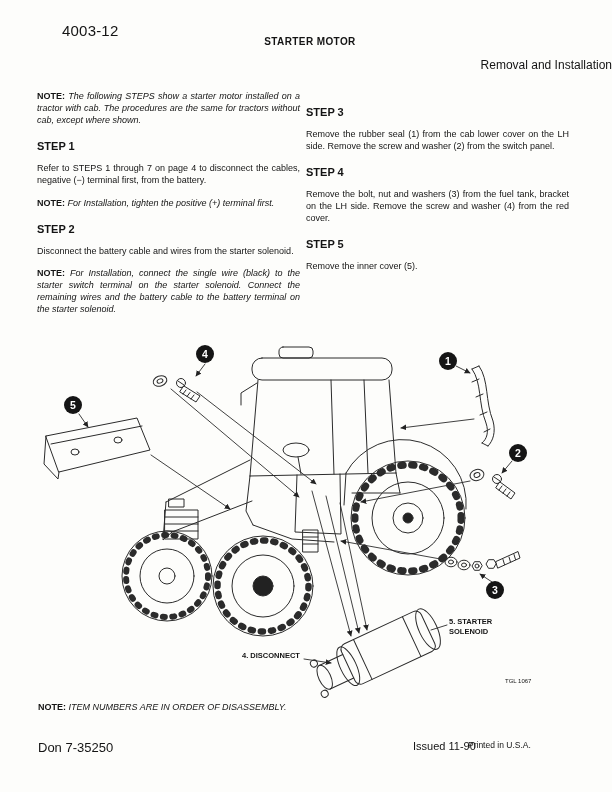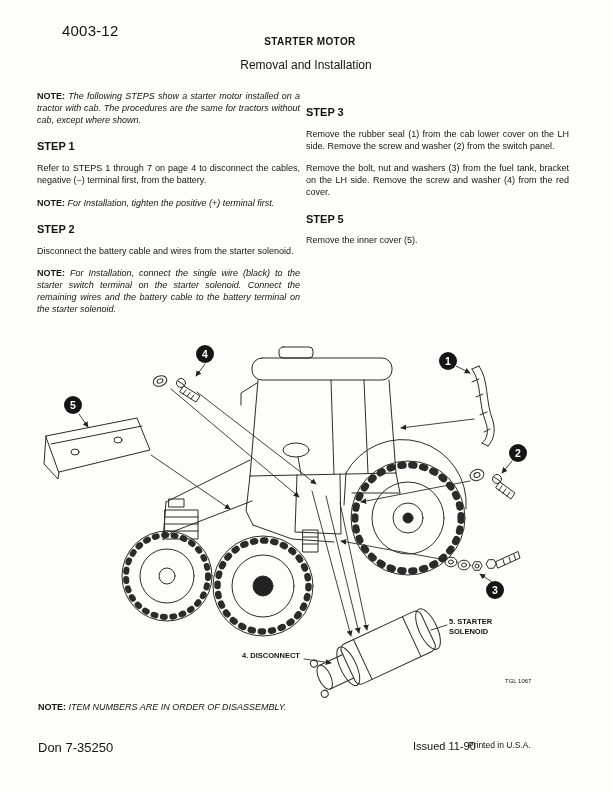--- a/index.html
+++ b/index.html
@@ -5,21 +5,21 @@
   html,body { margin:0; padding:0; background:#e8e8e8; }
   .page {
     position:relative; width:612px; height:792px; margin:0 auto;
     background:#fdfdfb; color:#141414;
     font-family:"Liberation Sans", sans-serif;
     overflow:hidden;
   }
   .page-number { position:absolute; top:22px; left:34px; font-size:15px; letter-spacing:.2px;margin-left:28px; }
   .title { position:absolute; top:32px; left:0; width:100%; margin:4px; text-align:center;
            font-size:10px; font-weight:bold; letter-spacing:.4px; }
-  .subtitle { position:absolute; top:58px; left:0; width:100%; margin:0; text-align:center;
+  .subtitle { position:absolute; top:58px; left:0; width:100%; margin:0; text-align:right;
               font-size:12px; font-weight:normal; }
   .columns { position:absolute; top:90px; left:37px; width:540px; display:flex; gap:6px; }
   .col { width:263px; font-size:9px; line-height:1.35; text-align:justify; }
   .col p { margin:0 0 10px 0; }
   .step-heading { font-size:11px; font-weight:bold; margin:13px 0 8px 0; }
   .step-heading:first-child { margin-top:15px; }
   .note-label { font-weight:bold; font-style:normal; }
   .note-text  { font-style:italic; }
   .figure { position:absolute; top:333px; left:0; width:612px; height:375px; }
   .fig-label { position:absolute; font-size:7.5px; font-weight:bold; line-height:1.3;
@@ -45,20 +45,21 @@
       <div class="step-heading">STEP 1</div>
       <p>Refer to STEPS 1 through 7 on page 4 to disconnect the cables, negative (−) terminal first, from the battery.</p>
       <p><span class="note-label">NOTE:</span> <span class="note-text">For Installation, tighten the positive (+) terminal first.</span></p>
       <div class="step-heading">STEP 2</div>
       <p>Disconnect the battery cable and wires from the starter solenoid.</p>
       <p><span class="note-label">NOTE:</span> <span class="note-text">For Installation, connect the single wire (black) to the starter switch terminal on the starter solenoid. Connect the remaining wires and the battery cable to the battery terminal on the starter solenoid.</span></p>
     </div>
     <div class="col">
       <div class="step-heading">STEP 3</div>
       <p>Remove the rubber seal (1) from the cab lower cover on the LH side. Remove the screw and washer (2) from the switch panel.</p>
+      <div class="step-heading">STEP 4</div>
       <p>Remove the bolt, nut and washers (3) from the fuel tank, bracket on the LH side. Remove the screw and washer (4) from the red cover.</p>
       <div class="step-heading">STEP 5</div>
       <p>Remove the inner cover (5).</p>
     </div>
   </div>
 
   <div class="figure">
     <svg width="612" height="375" viewBox="0 0 612 375">
       <defs>
         <marker id="arr" viewBox="0 0 10 10" refX="9" refY="5" markerWidth="6.5" markerHeight="6.5" orient="auto">

